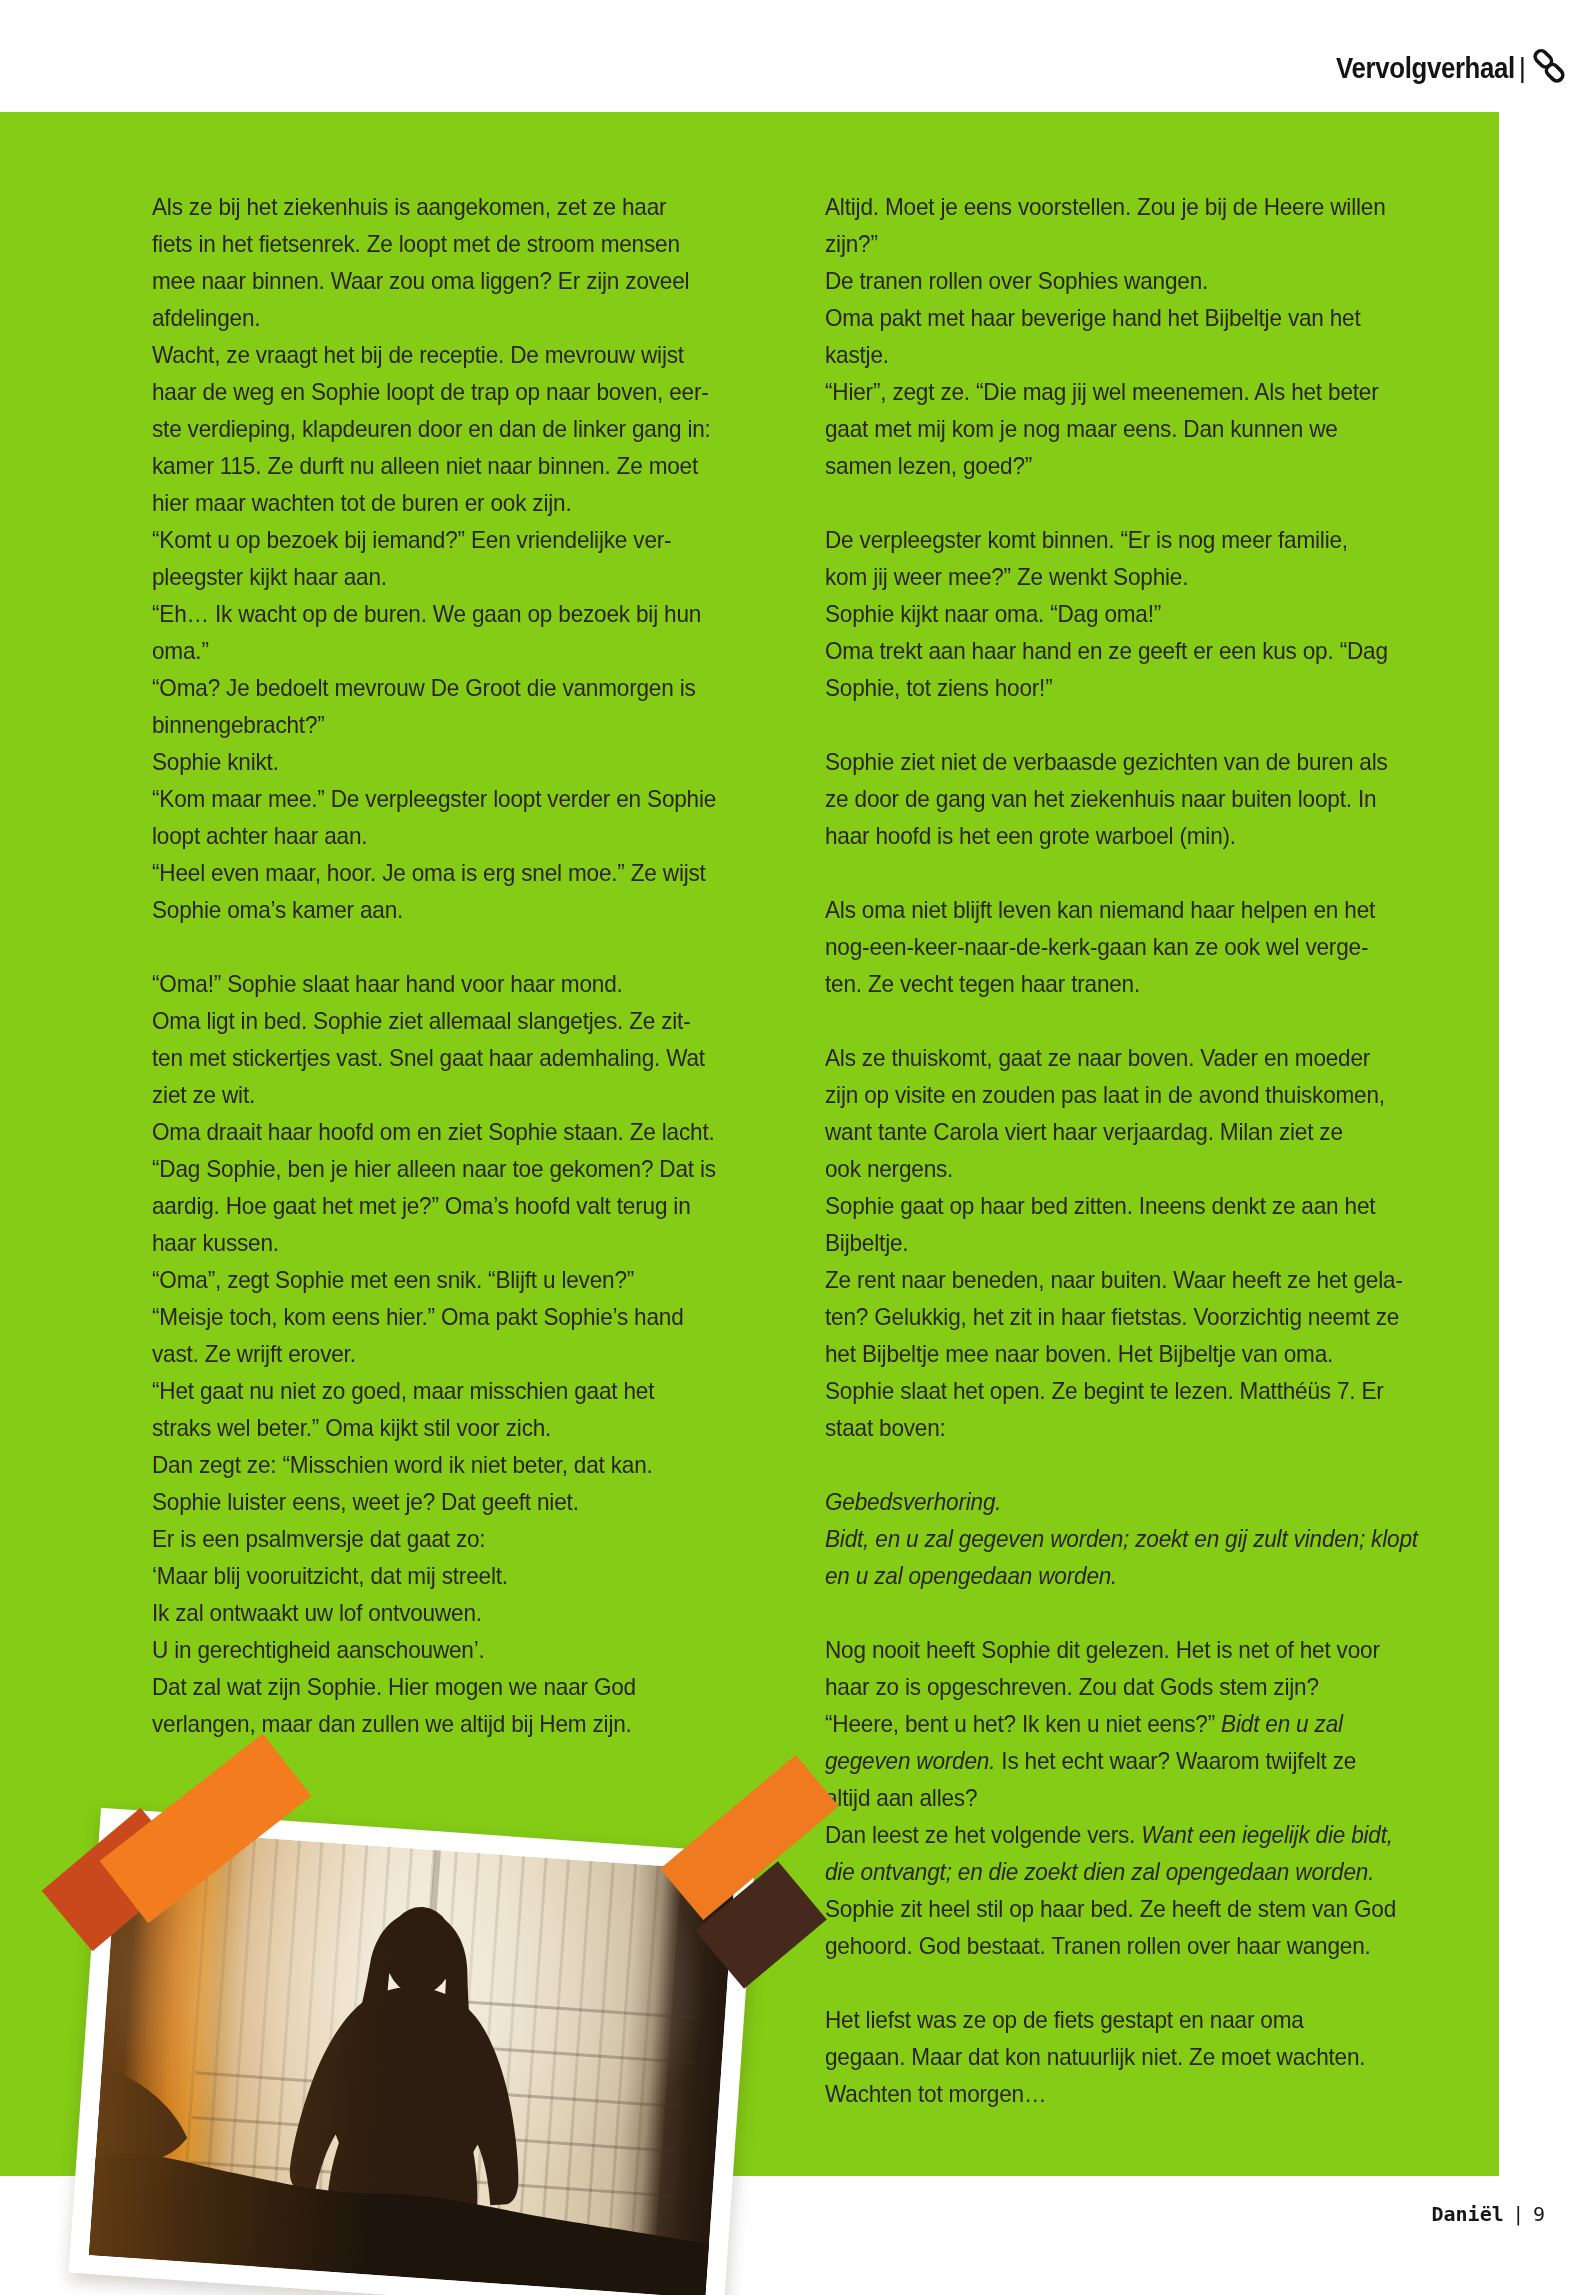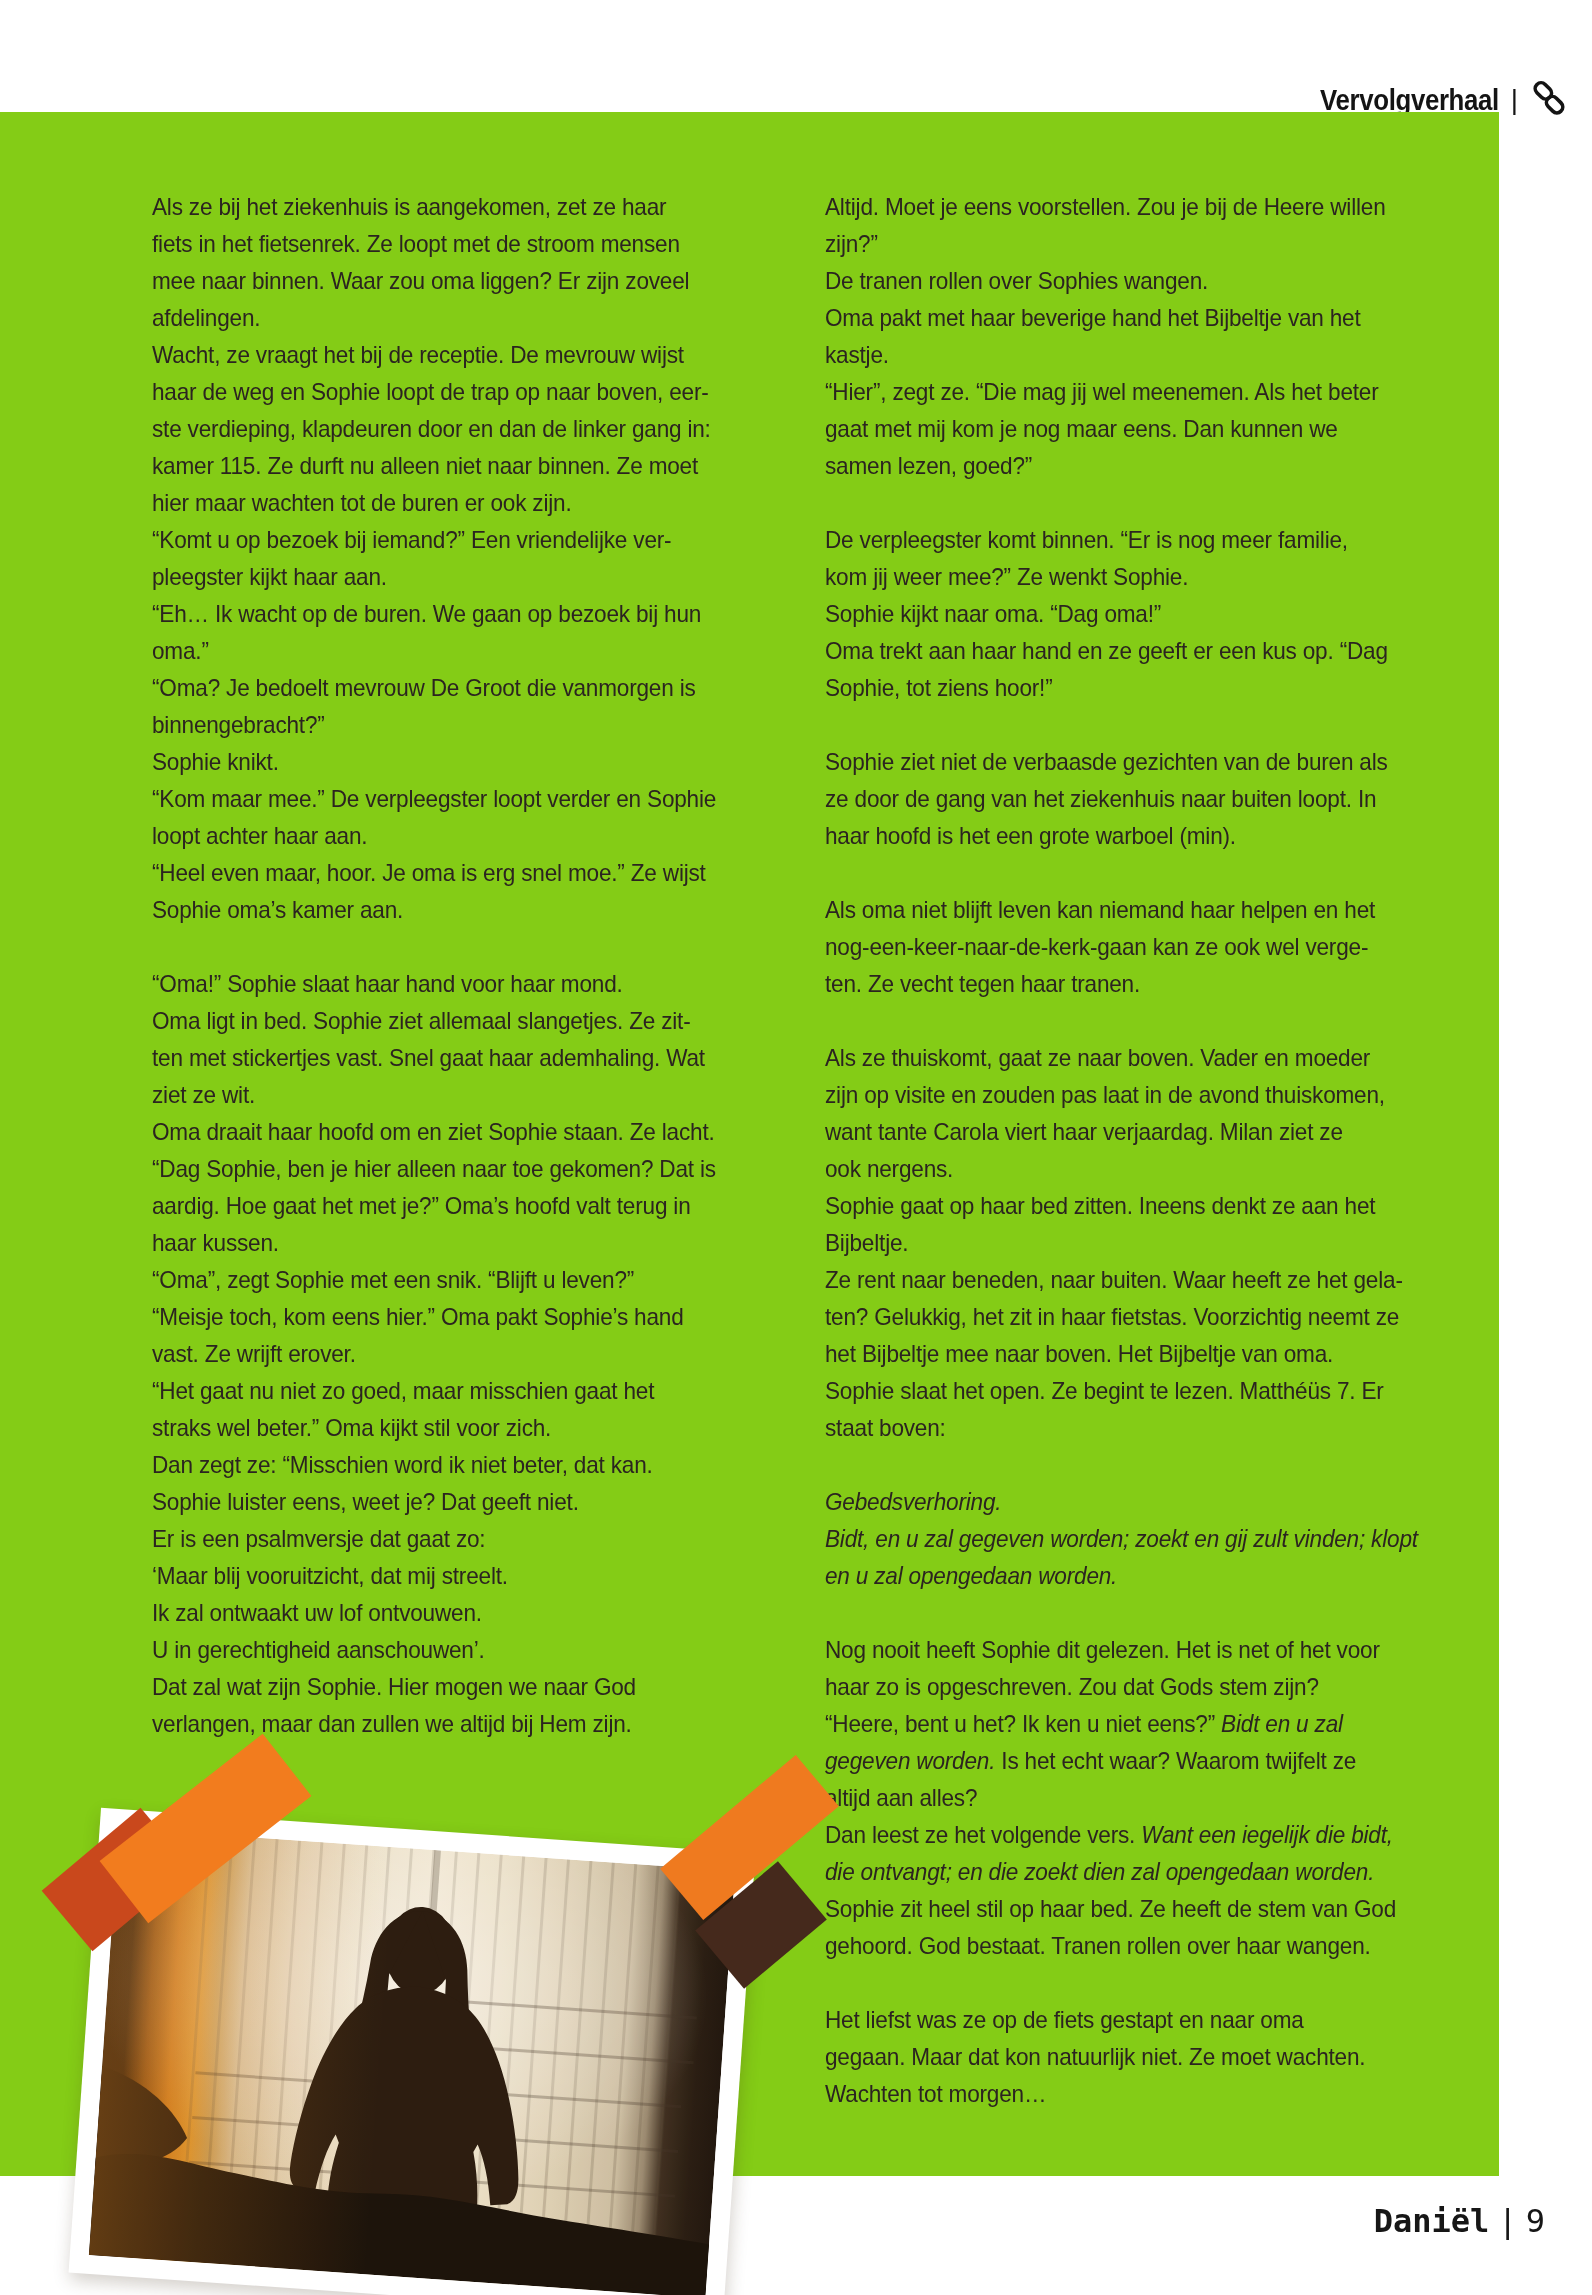--- a/index.html
+++ b/index.html
@@ -4,21 +4,21 @@
 <style>
   html,body{margin:0;padding:0;}
   body{
     width:1592px;height:2295px;position:relative;overflow:hidden;
     background:#ffffff;
     font-family:"Liberation Sans",sans-serif;
   }
   
   .header{
     position:absolute;top:45px;right:24px;height:45px;
-    display:flex;align-items:center;gap:12px;color:#141414;margin-top:32px;
+    display:flex;align-items:center;gap:4px;color:#141414;
   }
   .header-title{
     font-weight:bold;font-size:30px;letter-spacing:-0.4px;
     transform:scaleX(.86);transform-origin:right center;white-space:nowrap;
   }
   .header-sep{font-size:28px;font-weight:400;line-height:1;}
   .header-icon{display:block;}
   
   .panel{
     position:absolute;left:0;top:112px;width:1499px;height:2064px;
@@ -43,21 +43,21 @@
   }
   .photo svg{display:block;width:100%;height:100%;}
   .tape{position:absolute;z-index:2;}
   .tape-tl-dark{left:-15.5px;top:29px;width:129px;height:79px;background:#c9481c;transform:rotate(-40deg);}
   .tape-tl-main{left:35px;top:-22.4px;width:207px;height:79px;background:#f27c1e;transform:rotate(-38deg);}
   .tape-tr-main{left:594px;top:-7px;width:177px;height:67px;background:#ef7a1f;transform:rotate(-40deg);}
   .tape-tr-dark{left:640px;top:76px;width:108px;height:76px;background:#45291c;transform:rotate(-40deg);}
   
   .footer{
     position:absolute;top:2202px;right:47px;
-    font-family:"DejaVu Sans Mono",monospace;font-size:32px;color:#161616;
+    font-family:"DejaVu Sans Mono",monospace;font-size:20px;color:#161616;
     display:flex;align-items:baseline;gap:8.6px;white-space:nowrap;
   }
   .footer .mag{font-weight:bold;}
 </style>
 </head>
 <body>
 
 <div class="page">
 
   <div class="header">

